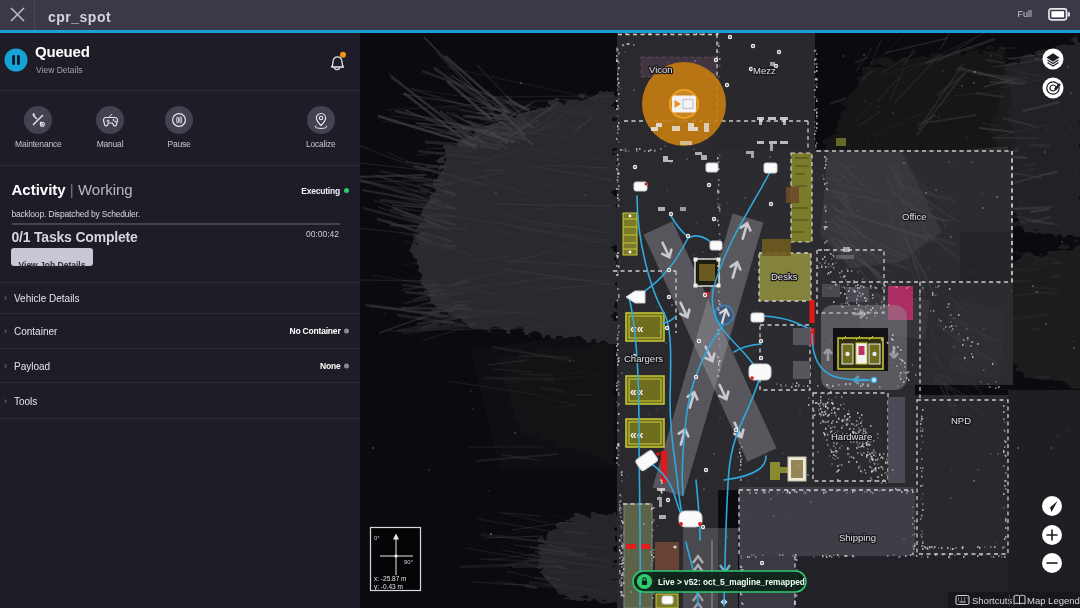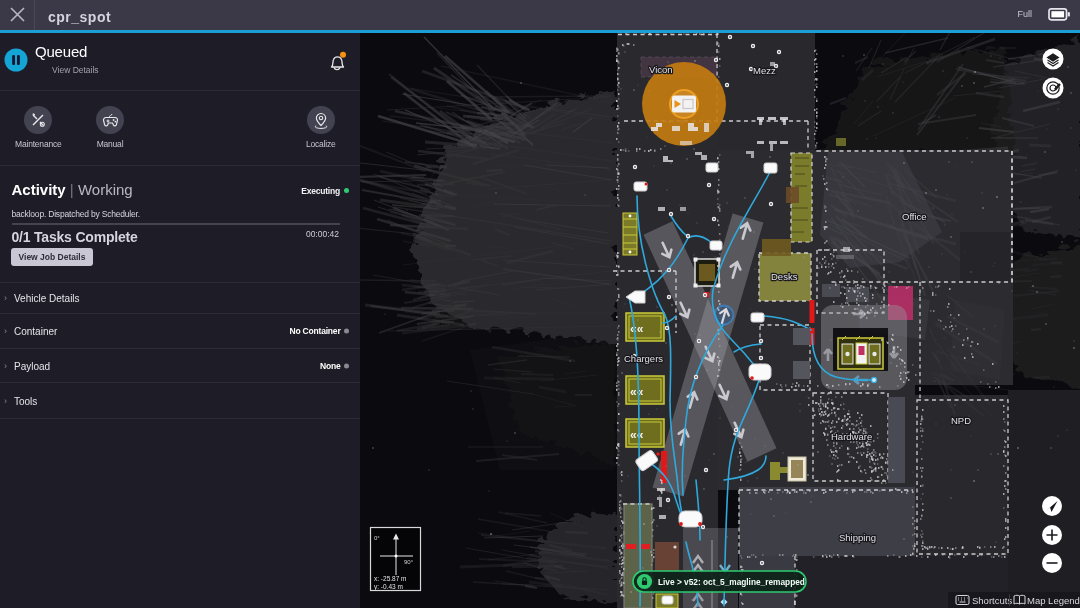--- a/index.html
+++ b/index.html
@@ -2,33 +2,33 @@
 <html><head><meta charset="utf-8"><style>
 *{margin:0;padding:0;box-sizing:border-box}
 html,body{width:1080px;height:608px;overflow:hidden;background:#0b0b0f;font-family:"Liberation Sans",sans-serif}
 #app{position:relative;width:1080px;height:608px}
 .topbar{position:absolute;left:0;top:0;width:1080px;height:30px;background:#3b3947}
 .xwrap{position:absolute;left:0;top:0;width:35px;height:30px;border-right:1px solid #4b4957}
 .cyan{position:absolute;left:0;top:30px;width:1080px;height:3px;background:#1a9fd6}
 .full{position:absolute;right:48px;top:9px;font-size:9px;color:#c9c7d3}
 .panel{position:absolute;left:0;top:33px;width:360px;height:575px;background:#1e1d27}
 .phead{position:absolute;left:0;top:0;width:360px;height:58px;border-bottom:1px solid #2c2b36}
-.qtitle{position:absolute;left:35px;top:10px;font-size:15px;font-weight:normal;color:#fff;letter-spacing:-.2px}
-.vdet{position:absolute;left:52px;top:32px;font-size:8.5px;color:#a3a1ad}
+.qtitle{position:absolute;left:35px;top:10px;font-size:15px;font-weight:bold;color:#fff;letter-spacing:-.2px}
+.vdet{position:absolute;left:36px;top:32px;font-size:8.5px;color:#a3a1ad}
 .acts{position:absolute;left:0;top:59px;width:360px;height:74px;border-bottom:1px solid #2c2b36}
 .act{position:absolute;top:14px;width:70px;text-align:center}
 .act .c{margin:0 auto;width:28px;height:28px;border-radius:50%;background:#434250;display:flex;align-items:center;justify-content:center}
 .act .l{margin-top:5px;font-size:8.5px;letter-spacing:-.2px;color:#c6c4d0}
 .activity{position:absolute;left:0;top:133px;width:360px;height:117px;border-bottom:1px solid #2c2b36}
 .row{position:absolute;left:0;width:360px;border-bottom:1px solid #2c2b36}
 .row .chev{position:absolute;left:4px;top:50%;transform:translateY(-52%);color:#8a8894;font-size:9px}
 .row .rl{position:absolute;left:14px;top:50%;transform:translateY(-50%);font-size:10px;color:#e4e3e9}
 .row .rv{position:absolute;right:19.5px;top:50%;transform:translateY(-50%);font-size:8.5px;font-weight:bold;letter-spacing:-.2px;color:#fff}
 .row .dot{position:absolute;right:11px;top:50%;transform:translateY(-50%);width:5px;height:5px;border-radius:50%;background:#8a8894}
-.jbtn{position:absolute;left:10.5px;top:82px;height:18px;padding:0 8px;background:#c9c7d4;border-radius:3px;font-size:8.5px;font-weight:bold;color:#2e2d38;text-align:center;line-height:18px;white-space:nowrap;display:inline-block}
+.jbtn{position:absolute;left:10.5px;top:82px;height:18px;padding:8px 8px;background:#c9c7d4;border-radius:3px;font-size:8.5px;font-weight:bold;color:#2e2d38;text-align:center;line-height:18px;white-space:nowrap;display:inline-block}
 </style></head><body>
 <div id="app">
 <div class="topbar">
  <div class="xwrap"><svg width="35" height="30">
           <path d="M11 8 L24 21 M24 8 L11 21" stroke="#b9b7c3" stroke-width="1.6"></path>
         </svg></div>
  <div style="position:absolute;left:48px;top:9px;font-size:14px;font-weight:bold;letter-spacing:.5px;color:#d4d2dd">cpr_spot</div>
  <div class="full">Full</div>
  <svg style="position:absolute;right:8px;top:7px" width="24" height="15">
         <rect x="1" y="1.8" width="17.5" height="11" rx="2.2" fill="none" stroke="#e7e6ec" stroke-width="1.7"></rect>
@@ -68,20 +68,30 @@
           <div class="c">
             <svg width="17" height="16" viewBox="0 0 17 16">
               <path d="M4 5.5 h9 a2.5 2.5 0 0 1 2.4 3.2 l-1 4 a1.6 1.6 0 0 1 -3 .2 l-.8 -1.9 h-4.2 l-.8 1.9 a1.6 1.6 0 0 1 -3 -.2 l-1 -4 A2.5 2.5 0 0 1 4 5.5 z" fill="none" stroke="#e8e8ec" stroke-width="1.2"></path>
               <path d="M6 7.5 v3 M4.5 9 h3" stroke="#e8e8ec" stroke-width="1"></path>
               <circle cx="11.6" cy="8" r=".9" fill="#e8e8ec"></circle>
               <circle cx="13.4" cy="9.6" r=".9" fill="#e8e8ec"></circle>
               <path d="M7 5.5 c0-2 3-2 3-3.5" stroke="#e8e8ec" stroke-width="1" fill="none"></path>
             </svg>
           </div>
           <div class="l">Manual</div>
+        </div>
+<div class="act" style="left:144.0px">
+          <div class="c">
+            <svg width="16" height="16" viewBox="0 0 16 16">
+              <circle cx="8" cy="8" r="6.4" fill="none" stroke="#e8e8ec" stroke-width="1.2"></circle>
+              <rect x="5.8" y="5" width="1.6" height="6" rx=".7" fill="none" stroke="#e8e8ec" stroke-width=".9"></rect>
+              <rect x="8.8" y="5" width="1.6" height="6" rx=".7" fill="none" stroke="#e8e8ec" stroke-width=".9"></rect>
+            </svg>
+          </div>
+          <div class="l">Pause</div>
         </div>
 <div class="act" style="left:285.7px">
           <div class="c">
             <svg width="16" height="17" viewBox="0 0 16 17">
               <path d="M8 1.5 a4.6 4.6 0 0 1 4.6 4.6 c0 3-4.6 7.4-4.6 7.4 s-4.6-4.4-4.6-7.4 A4.6 4.6 0 0 1 8 1.5 z" fill="none" stroke="#e8e8ec" stroke-width="1.2"></path>
               <circle cx="8" cy="6" r="1.7" fill="none" stroke="#e8e8ec" stroke-width="1.1"></circle>
               <path d="M3.2 13.5 c-1.2 .5-1.2 1.7 0 2.2 2.6 1 7 1 9.6 0 1.2-.5 1.2-1.7 0-2.2" fill="none" stroke="#e8e8ec" stroke-width="1"></path>
             </svg>
           </div>
           <div class="l">Localize</div>

